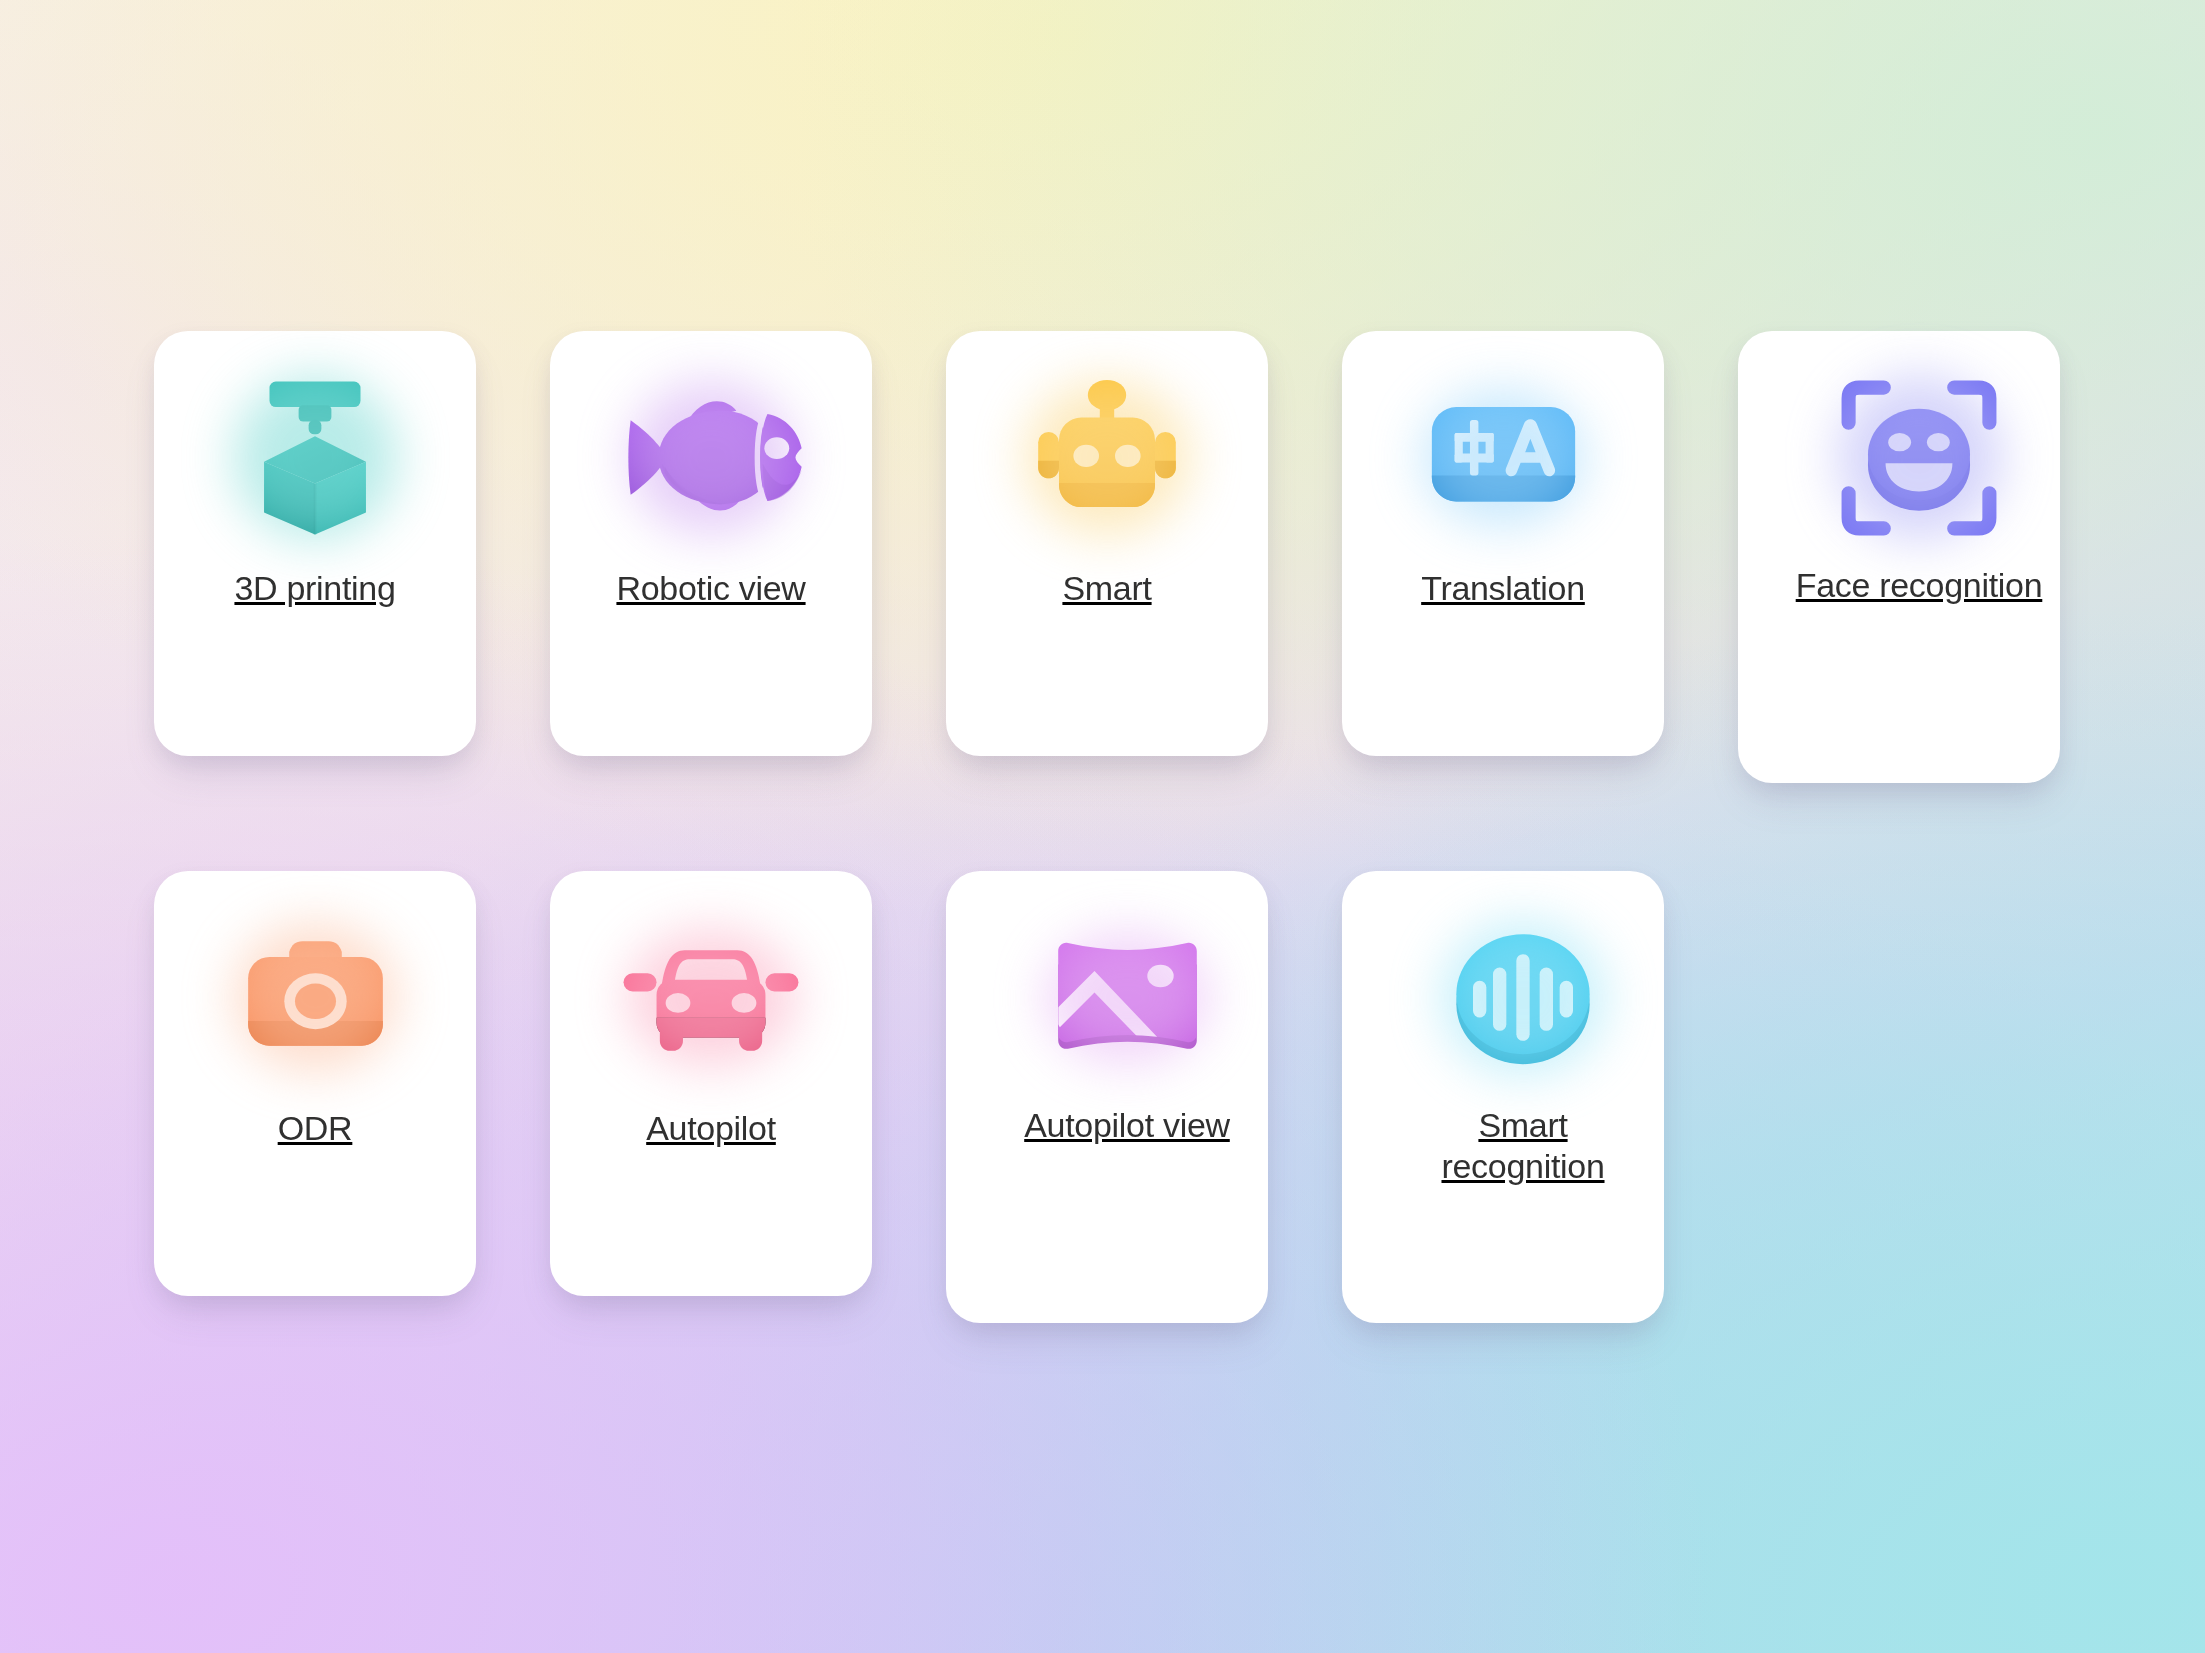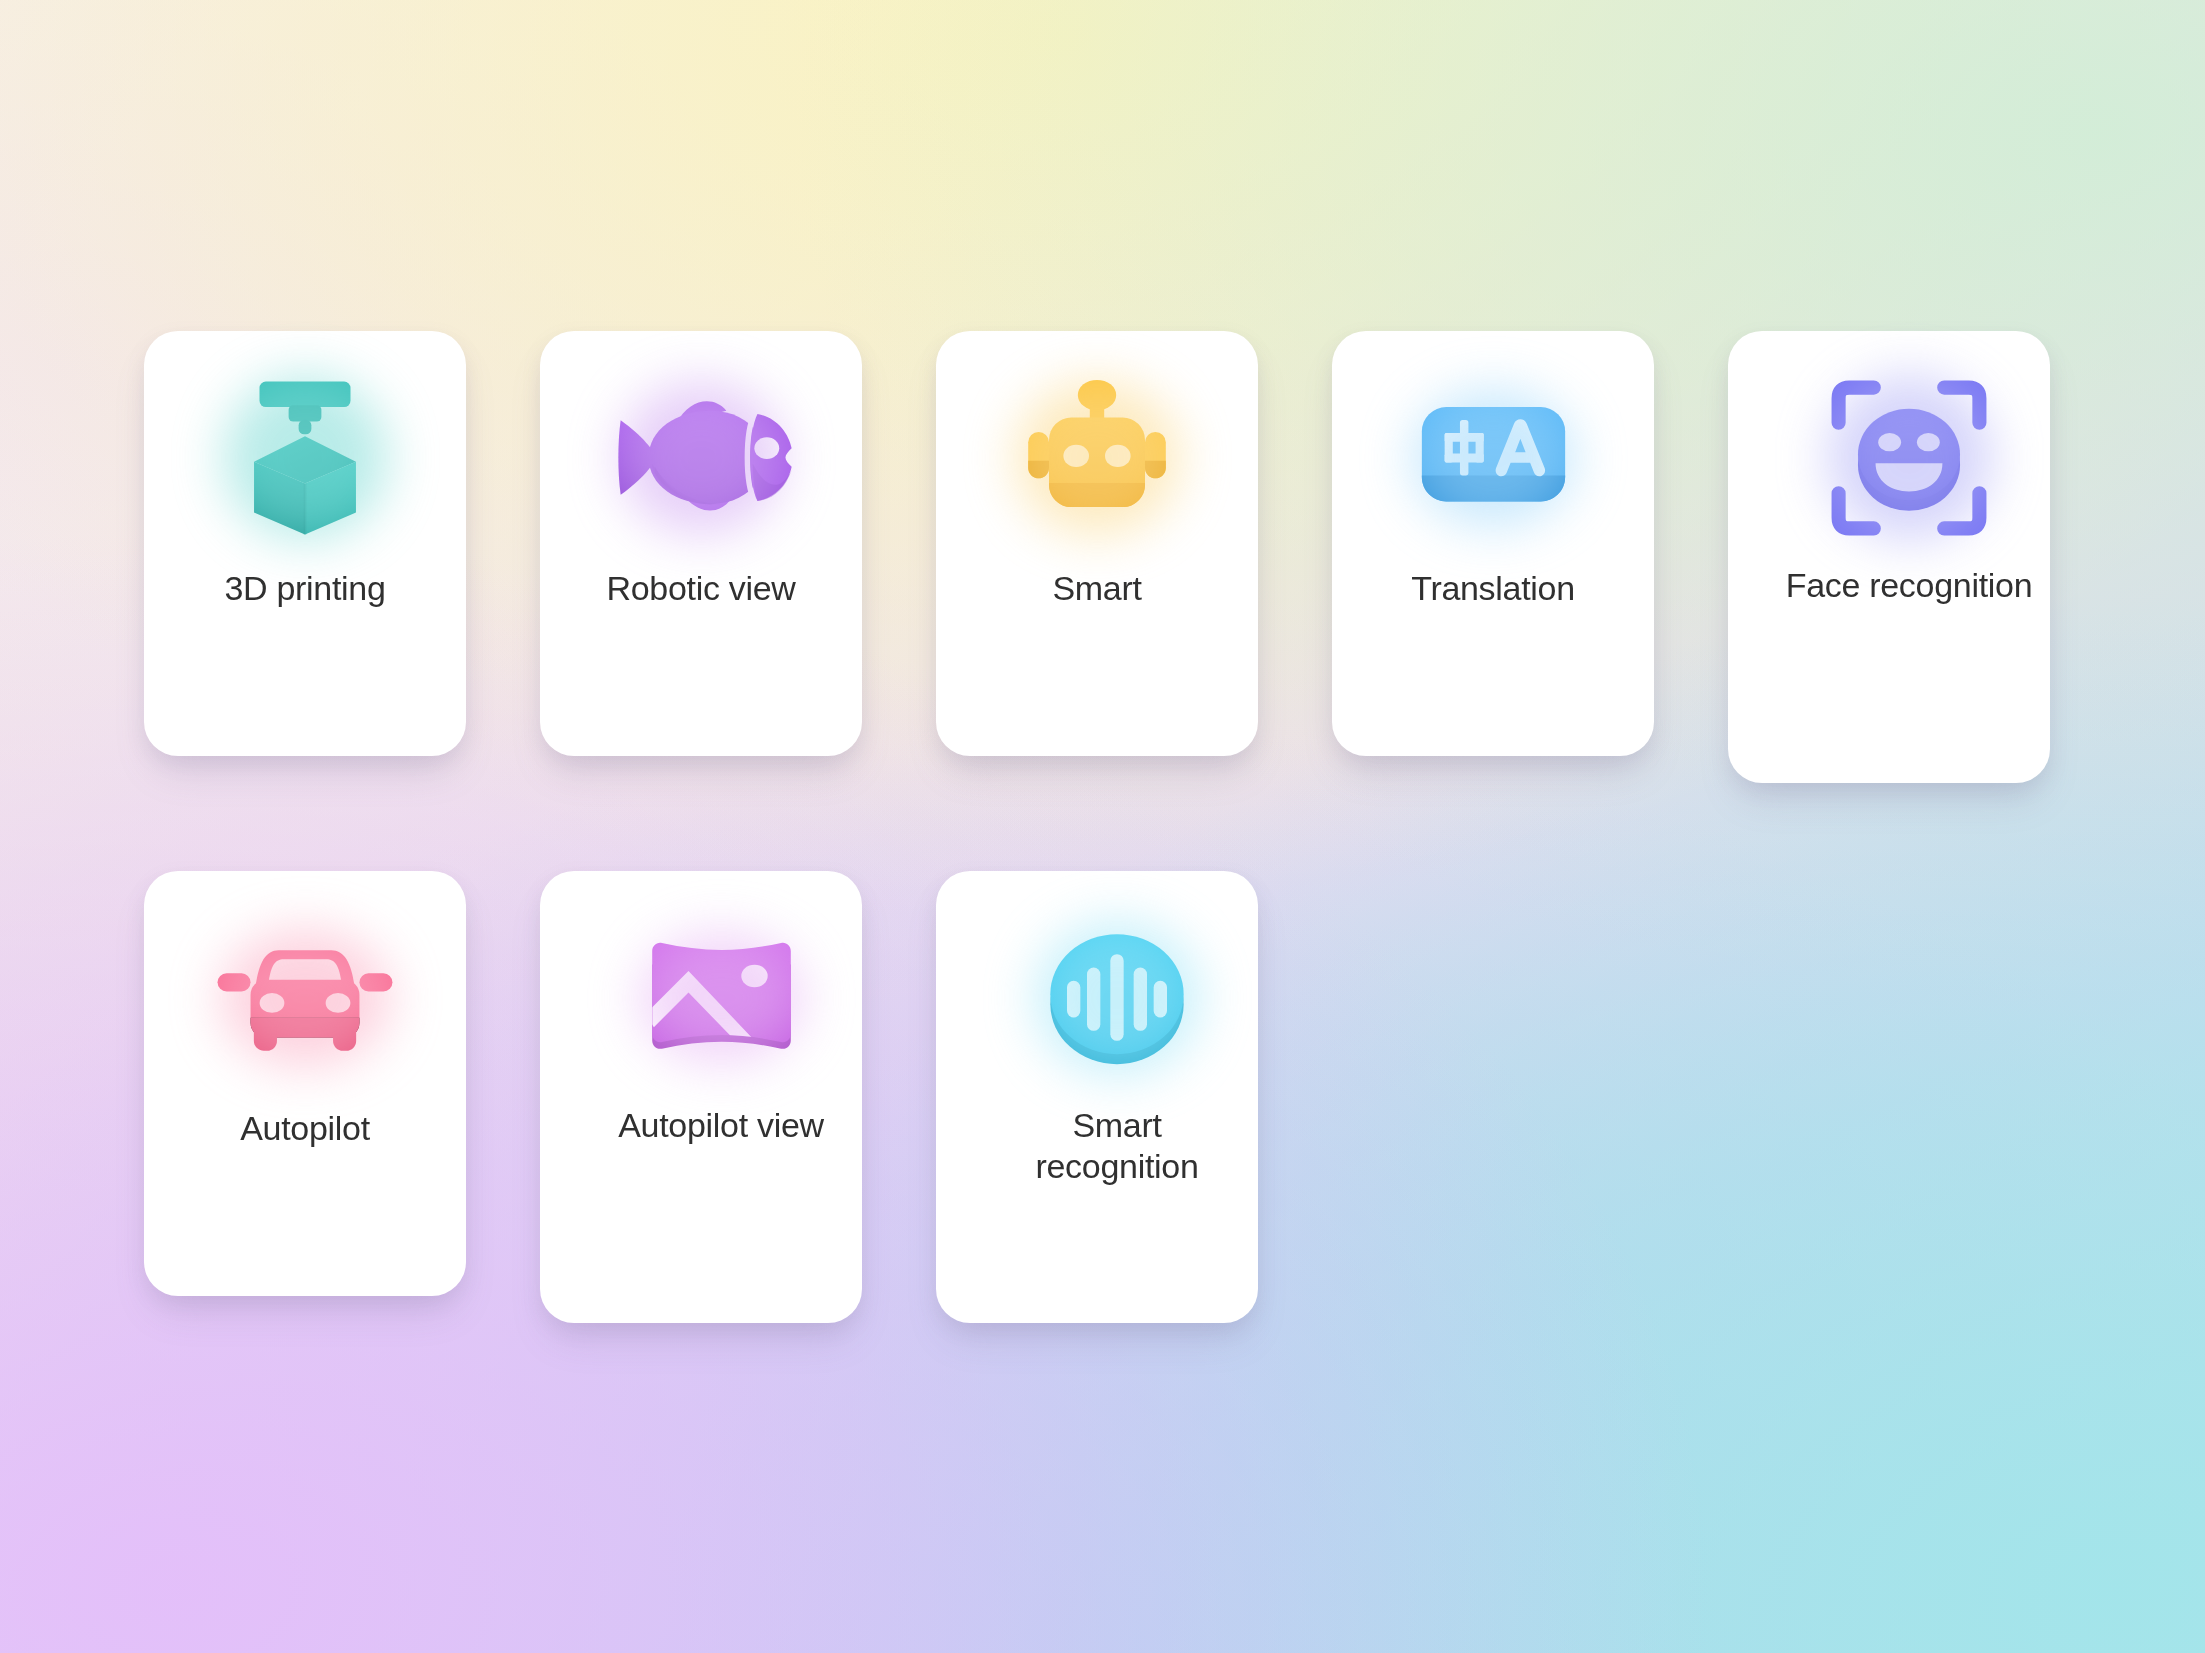--- a/index.html
+++ b/index.html
@@ -12,22 +12,22 @@
       radial-gradient(100% 90% at 50% 100%, rgba(176,205,240,0.85) 0%, rgba(176,205,240,0.35) 35%, rgba(176,205,240,0) 62%),
       radial-gradient(95% 85% at 95% 8%, rgba(206,238,214,0.85) 0%, rgba(206,238,214,0.40) 35%, rgba(206,238,214,0) 62%),
       radial-gradient(100% 85% at 48% 2%, rgba(250,243,190,0.95) 0%, rgba(250,243,190,0.45) 35%, rgba(250,243,190,0) 62%),
       radial-gradient(90% 80% at 3% 22%, rgba(243,229,240,0.9) 0%, rgba(243,229,240,0.3) 40%, rgba(243,229,240,0) 65%),
       linear-gradient(150deg, #f9f5e6 0%, #f4efe4 25%, #e9dcf0 55%, #cfd9f0 75%, #b6e3e8 100%);
     position:relative;
   }
 
   .grid-wrap {
     position:absolute;
-    left:144px; top:331px;
-    width:1921px; height:992px;
+    left:154px; top:331px;
+    width:1921px; height:992px;text-decoration:underline;
   }
   .row { display:flex; gap:74px; }
   .row + .row { margin-top:88px; }
 
   .card {
     width:322px; height:425px;
     background:#ffffff;
     border-radius:34px;
     box-shadow: 0 23px 39px -11px rgba(120,110,150,0.22),
                 0 7.7px 19px rgba(130,120,160,0.12);
@@ -224,20 +224,43 @@
           <path d="M31 53 L69 53 C69 63 60.5 69 50 69 C39.5 69 31 63 31 53 Z" fill="#ffffff"></path>
         </svg>
       </div>
       <div class="label two-line">Face recognition</div>
     </div>
 
   </div>
 
   <div class="row">
 
+    <div class="card">
+      <div class="icon-slot">
+        <div class="glow" style="width:165px;height:149px;background:#fcc2a4;"></div>
+        <svg width="165" height="138" viewBox="0 0 100 84">
+          <defs>
+            <linearGradient id="camG" x1="0" y1="0" x2="0" y2="1">
+              <stop offset="0%" stop-color="#fa9565"></stop>
+                <stop offset="100%" stop-color="#f7854f"></stop>
+            </linearGradient>
+          </defs>
+
+          <path d="M34 14 C35.5 9.5 38 7.5 42 7.5 L58 7.5 C62 7.5 64.5 9.5 66 14 L66 22 L34 22 Z" fill="#fa9a6c"></path>
+
+          <rect x="9" y="17" width="82" height="54" rx="13" fill="url(#camG)"></rect>
+
+          <path d="M9 56 L91 56 L91 58 C91 65.2 85.2 71 78 71 L22 71 C14.8 71 9 65.2 9 58 Z" fill="#e87840"></path>
+
+          <ellipse cx="50" cy="44" rx="19" ry="17" fill="#ffffff"></ellipse>
+          <ellipse cx="50" cy="44" rx="12.5" ry="10.8" fill="#f88e5c"></ellipse>
+        </svg>
+      </div>
+      <div class="label">ODR</div>
+    </div>
 
     <div class="card">
       <div class="icon-slot">
         <div class="glow" style="width:171px;height:138px;background:#fbadc4;"></div>
         <svg width="182" height="132" viewBox="0 0 110 80">
           <defs>
             <linearGradient id="carG" x1="0" y1="0" x2="0" y2="1">
               <stop offset="0%" stop-color="#f96e95"></stop>
                 <stop offset="100%" stop-color="#f3567f"></stop>
             </linearGradient>

